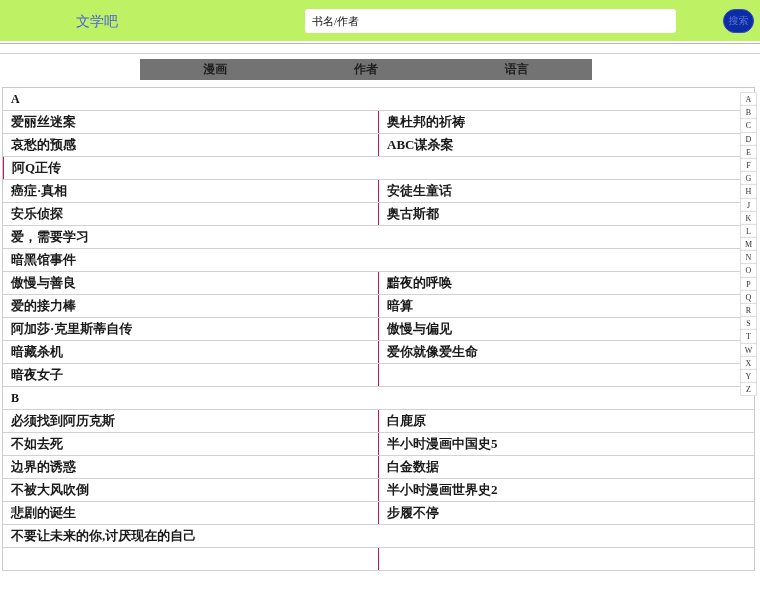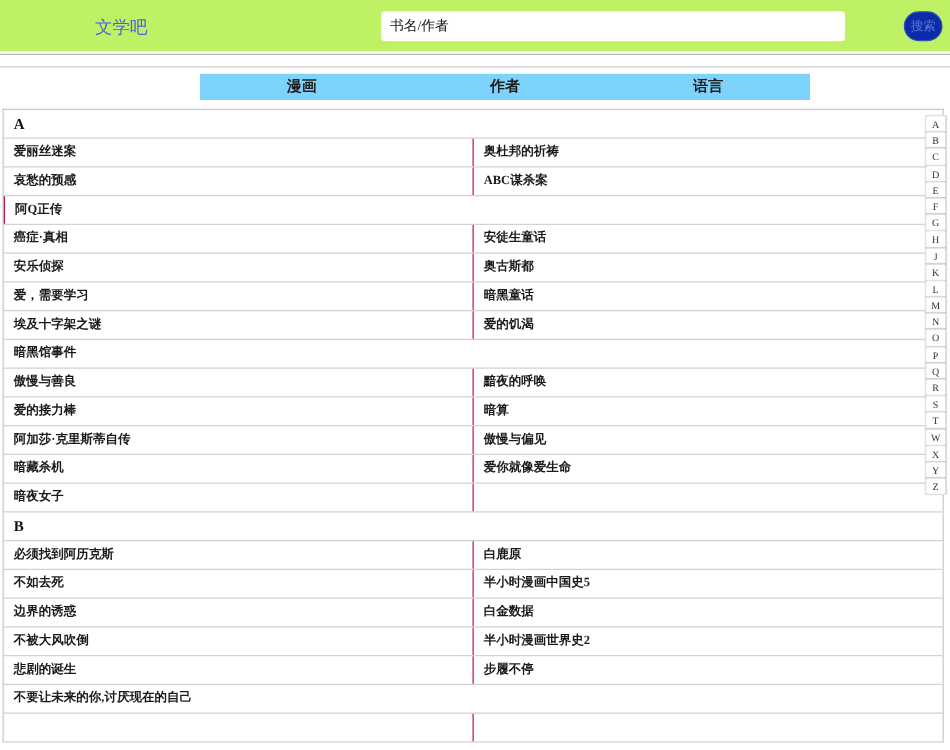--- a/index.html
+++ b/index.html
@@ -13,30 +13,30 @@
     border-radius:3px;padding:0 7px;font-size:11px;font-family:inherit;color:#000;outline:none}
   .searchbox::placeholder{color:#111;opacity:1}
   .searchbtn{position:absolute;left:723px;top:9px;width:31px;height:24px;background:#0b2ca6;
     color:#6076d2;border:1px solid #2f4cba;border-radius:12px;font-size:10px;font-family:inherit;cursor:pointer}
 
   
   .subnav{position:absolute;left:0;top:43px;width:760px;height:11px;background:#fff;
     border-top:1px solid #b5b5b5;border-bottom:1px solid #d0d0d0}
 
   
-  .tabbar{position:absolute;left:160px;top:59px;width:488px;height:21px;background:#7dd3fc;display:flex}
+  .tabbar{position:absolute;left:140px;top:59px;width:452px;height:21px;background:#737373;display:flex}
   .tab{flex:1;text-align:center;line-height:21px;font-size:12px;font-weight:700;color:#1f1f1f;cursor:pointer}
 
   
   .booktable{position:absolute;left:2px;top:87px;width:753px;background:#fff;
     border:1px solid #c9c9c9;border-bottom:none}
   .sec-row{height:23px;line-height:23px;border-bottom:1px solid #d2d2d2;
     font-weight:700;font-size:12px;padding-left:8px;color:#111}
   .row{display:flex;height:23px;border-bottom:1px solid #d2d2d2}
-  .cell{flex:1;line-height:22px;font-size:10px;font-weight:700;color:#1a1a1a;
+  .cell{flex:1;line-height:22px;font-size:13px;font-weight:700;color:#1a1a1a;
     padding-left:8px;white-space:nowrap;overflow:hidden;cursor:pointer}
   .cell.right{border-left:1px solid #be185d}
   .cell.empty{cursor:default}
 
   
   .alpha{position:absolute;right:3px;top:93px;width:17px;list-style:none;z-index:5}
   .alpha li{height:14.2px;line-height:13px;text-align:center;font-size:8px;color:#333;
     background:#fff;border:1px solid #e0e0e0;border-radius:2px;margin-top:-1px;
     box-shadow:0 0 1px rgba(0,0,0,.18);cursor:pointer}
 </style>
@@ -73,25 +73,20 @@
     <div class="row">
       <div class="cell">癌症·真相</div>
       <div class="cell right">安徒生童话</div>
     </div>
     <div class="row">
       <div class="cell">安乐侦探</div>
       <div class="cell right">奥古斯都</div>
     </div>
     <div class="row">
       <div class="cell">爱，需要学习</div>
-      <div class="cell right">暗黑童话</div>
-    </div>
-    <div class="row">
-      <div class="cell">埃及十字架之谜</div>
-      <div class="cell right">爱的饥渴</div>
     </div>
     <div class="row">
       <div class="cell">暗黑馆事件</div>
     </div>
     <div class="row">
       <div class="cell">傲慢与善良</div>
       <div class="cell right">黯夜的呼唤</div>
     </div>
     <div class="row">
       <div class="cell">爱的接力棒</div>

